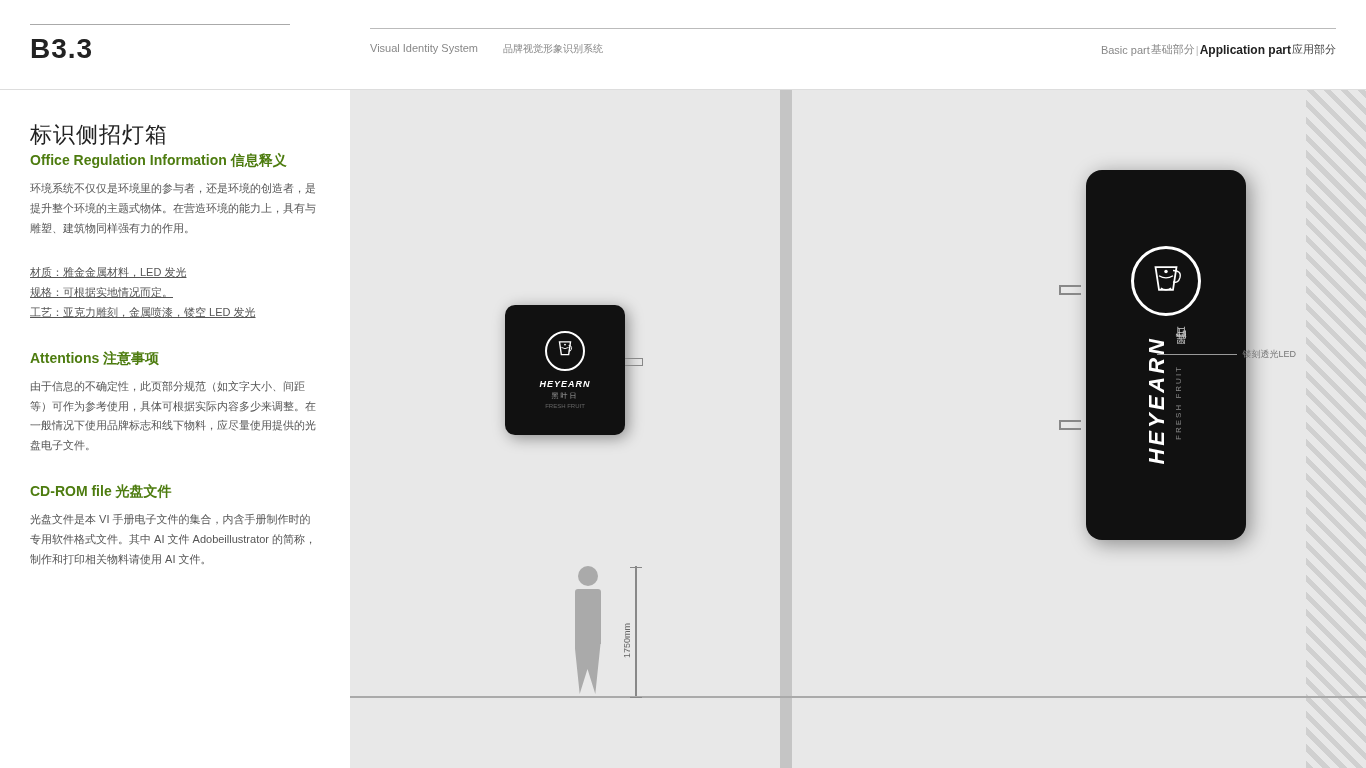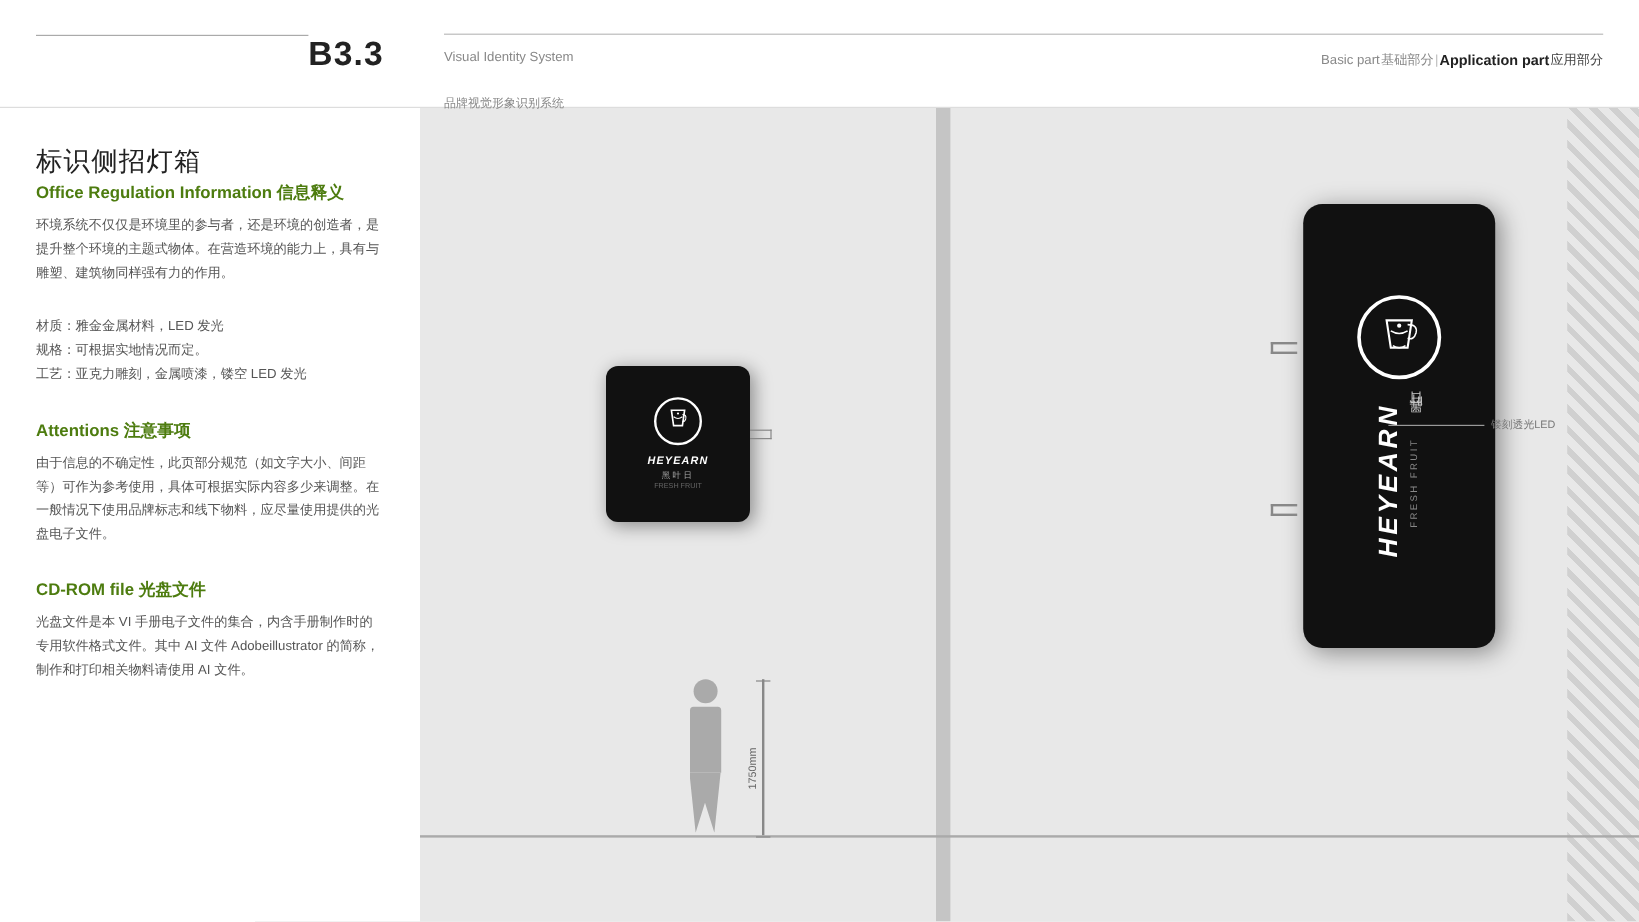--- a/index.html
+++ b/index.html
@@ -23,21 +23,21 @@
       display: flex;
       align-items: center;
       border-bottom: 1px solid #ddd;
       z-index: 10;
     }
 
     .header-left {
       width: 350px;
       padding: 0 30px;
       display: flex;
-      flex-direction: row;
+      flex-direction: column;
       justify-content: center;
     }
 
     .header-line {
       width: 260px;
       height: 1.5px;
       background: #aaa;
       margin-bottom: 8px;
     }
 
@@ -332,21 +332,21 @@
 
 <div class="header">
   <div class="header-left">
     <div class="header-line"></div>
     <span class="page-number">B3.3</span>
   </div>
 
   <div style="position:absolute; top:28px; left:370px; right:30px; height:1px; background:#bbb;"></div>
 
   <div style="position:absolute; top:42px; left:370px; right:30px; display:flex; justify-content:space-between; align-items:flex-start;">
-    <div style="display:flex; gap:25px;flex-direction:column;">
+    <div style="display:flex; gap:25px;">
       <span class="vis-label">Visual Identity System</span>
       <span class="brand-label">品牌视觉形象识别系统</span>
     </div>
     <div style="display:flex; gap:1px; align-items:center;">
       <span class="basic-label">Basic part</span>
       <span class="basic-label">基础部分</span>
       <span style="color:#bbb; font-size:11px;">|</span>
       <span class="app-label">Application part</span>
       <span class="app-cn-label">应用部分</span>
     </div>
@@ -355,21 +355,21 @@
 
 <div class="left-panel">
   <div class="section-title-main">标识侧招灯箱</div>
 
   <div class="section-block">
     <div class="section-heading">Office Regulation Information 信息释义</div>
     <div class="section-text">环境系统不仅仅是环境里的参与者，还是环境的创造者，是提升整个环境的主题式物体。在营造环境的能力上，具有与雕塑、建筑物同样强有力的作用。</div>
   </div>
 
   <div class="section-block">
-    <div class="section-text" style="white-space:pre-line;">材质：雅金金属材料，LED 发光
+    <div class="section-text" style="white-space:pre-line;text-decoration:underline;">材质：雅金金属材料，LED 发光
 规格：可根据实地情况而定。
 工艺：亚克力雕刻，金属喷漆，镂空 LED 发光</div>
   </div>
 
   <div class="section-block">
     <div class="section-heading">Attentions 注意事项</div>
     <div class="section-text">由于信息的不确定性，此页部分规范（如文字大小、间距等）可作为参考使用，具体可根据实际内容多少来调整。在一般情况下使用品牌标志和线下物料，应尽量使用提供的光盘电子文件。</div>
   </div>
 
   <div class="section-block">

